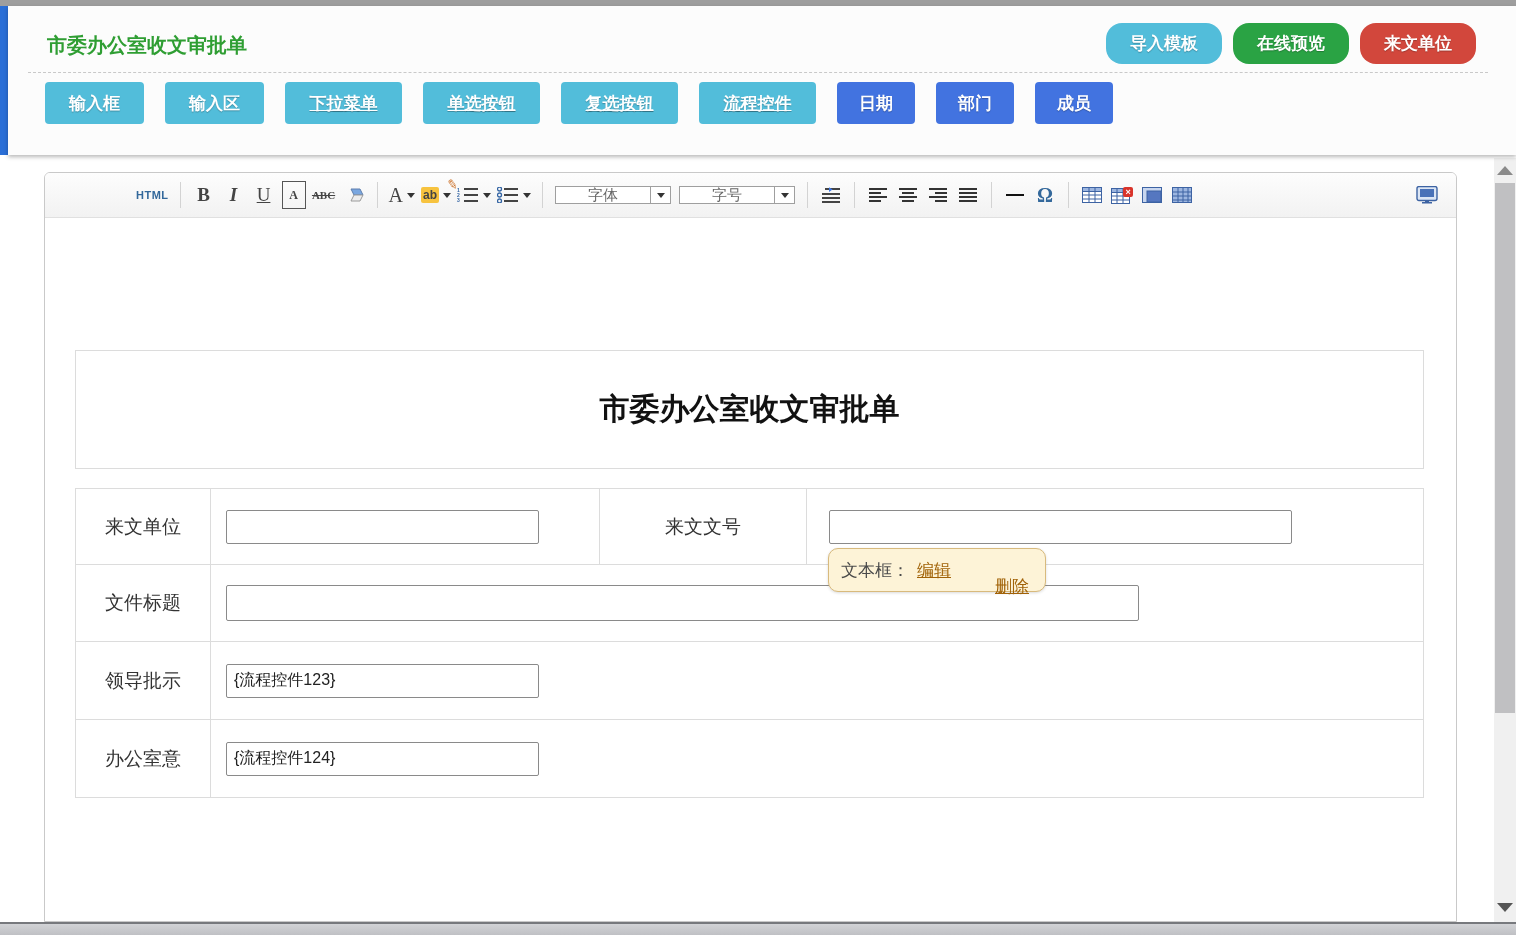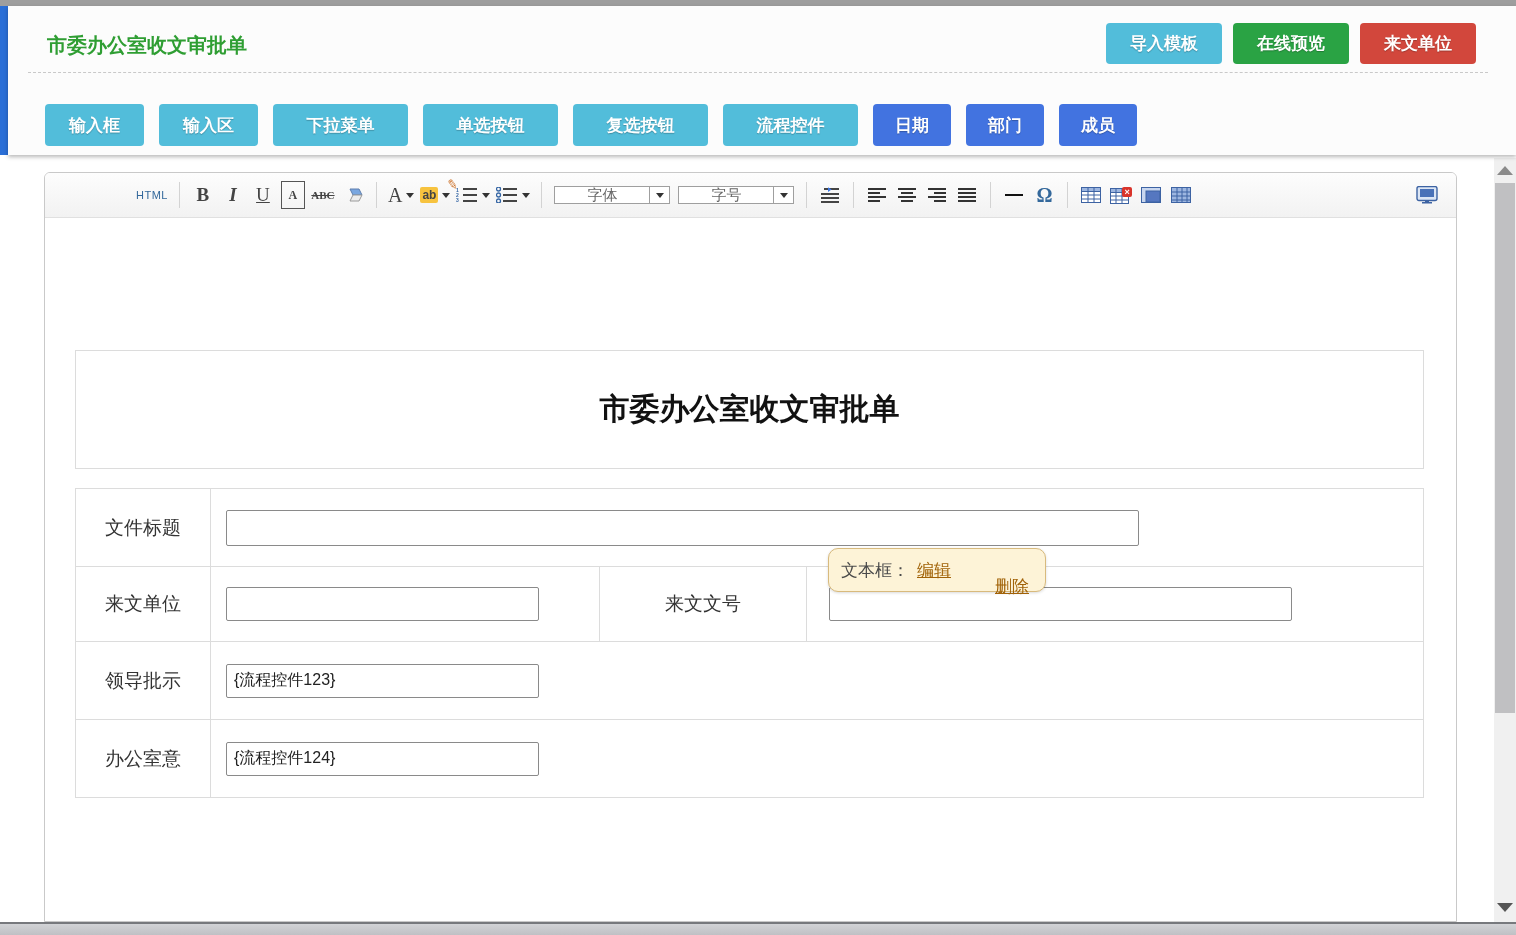--- a/index.html
+++ b/index.html
@@ -11,44 +11,44 @@
   .top-strip { position:absolute; left:0; top:0; width:1516px; height:6px; background:#9e9e9e; }
   .left-strip { position:absolute; left:0; top:6px; width:8px; height:149px; background:#2b6fd7; }
   .bottom-strip { position:absolute; left:0; bottom:0; width:1516px; height:13px;
     background:linear-gradient(#d2d3d6,#bfc0c4); border-top:2px solid #77797d; }
 
   
   .top-panel { position:absolute; left:8px; top:6px; right:0; height:149px; background:#fcfcfc;
     box-shadow:0 2px 4px rgba(0,0,0,.28); z-index:5; }
   .panel-title { position:absolute; left:39px; top:26px; font-size:20px; font-weight:bold; color:#2f9e33; }
   .top-actions { position:absolute; right:40px; top:17px; display:flex; gap:11px; }
-  .abtn { width:116px; height:41px; border:none; border-radius:4px; color:#fff; font-weight:bold;
+  .abtn { width:116px; height:41px; border:none; border-radius:16px; color:#fff; font-weight:bold;
     font-size:17px; font-family:inherit; cursor:pointer; text-shadow:0 1px 1px rgba(0,0,0,.25); }
   .abtn.import { background:#52bdda; }
   .abtn.preview { background:#2aa344; }
   .abtn.save { background:#d2473c; }
   .dotted { position:absolute; left:20px; right:28px; top:66px; border-top:1px dashed #c9c9c9; }
-  .controls { position:absolute; left:37px; top:98px; display:flex; gap:15px; }
+  .controls { position:absolute; left:37px; top:76px; display:flex; gap:21px; }
   .cbtn { height:42px; border:none; border-radius:4px; color:#fff; font-weight:bold; font-size:17px;
     font-family:inherit; cursor:pointer; text-shadow:0 1px 1px rgba(0,0,0,.25); }
   .cbtn.light { background:#52bdda; }
   .cbtn.dark { background:#4273e0; }
-  .w99{width:99px;} .w117{width:135px;} .w78{width:78px;}
+  .w99{width:99px;} .w117{width:117px;text-decoration:underline;} .w78{width:78px;}
 
   
   .main { position:absolute; left:0; top:155px; right:0; bottom:13px; background:#fff; }
   .editor { position:absolute; left:44px; top:17px; width:1413px; height:750px;
     border:1px solid #c9c9c9; border-radius:6px 6px 0 0; background:#fff; overflow:hidden; }
   .toolbar { height:45px; border-bottom:1px solid #e0e0e0;
     background:linear-gradient(#fdfdfd,#f2f2f2); display:flex; align-items:center;
     padding:0 14px 0 88px; }
   .ti { display:inline-flex; align-items:center; justify-content:center; height:28px; min-width:24px;
     margin:0 3px; color:#444; cursor:pointer; }
   .sep { width:1px; height:26px; background:#d3d3d3; margin:0 8px; }
-  .tb-html { font-size:11px; font-weight:normal; color:#33689b; letter-spacing:.5px; }
+  .tb-html { font-size:11px; font-weight:bold; color:#33689b; letter-spacing:.5px; }
   .tb-b { font-family:"Liberation Serif","DejaVu Serif",serif; font-weight:bold; font-size:19px; }
   .tb-i { font-family:"Liberation Serif","DejaVu Serif",serif; font-style:italic; font-size:19px; font-weight:bold;}
   .tb-u { font-family:"Liberation Serif","DejaVu Serif",serif; font-size:19px; text-decoration:underline; }
   .tb-box { font-size:12px; font-weight:bold; border:1px solid #555; padding:0 3px; line-height:15px;
     font-family:"Liberation Serif","DejaVu Serif",serif; }
   .tb-abc { font-size:11px; font-weight:bold; text-decoration:line-through;
     font-family:"Liberation Serif","DejaVu Serif",serif; }
   .tb-A { font-family:"Liberation Serif","DejaVu Serif",serif; font-size:20px; }
   .caret { display:inline-block; width:0; height:0; border-left:4px solid transparent;
     border-right:4px solid transparent; border-top:5px solid #333; margin-left:4px; }
@@ -284,34 +284,34 @@
         </svg>
       </span>
     </div>
 
     <div class="content">
       <div class="doc-title-box">
         <div class="doc-title">市委办公室收文审批单</div>
       </div>
 
       <div class="ftable">
+        <div class="frow" style="height:75px">
+          <div class="cell lab" style="width:134px">来文单位</div>
+          <div class="cell" style="width:389px">
+            <div class="tin" style="width:313px;height:34px"></div>
+          </div>
+          <div class="cell lab" style="width:207px">来文文号</div>
+          <div class="cell" style="width:617px">
+            <div class="tin" style="width:463px;height:34px;margin-left:22px"></div>
+          </div>
+        </div>
         <div class="frow" style="height:77px">
           <div class="cell lab" style="width:134px">文件标题</div>
           <div class="cell" style="width:1213px">
             <div class="tin" style="width:913px;height:36px"></div>
-          </div>
-        </div>
-        <div class="frow" style="height:75px">
-          <div class="cell lab" style="width:134px">来文单位</div>
-          <div class="cell" style="width:389px">
-            <div class="tin" style="width:313px;height:34px"></div>
-          </div>
-          <div class="cell lab" style="width:207px">来文文号</div>
-          <div class="cell" style="width:617px">
-            <div class="tin" style="width:463px;height:34px;margin-left:22px"></div>
           </div>
         </div>
         <div class="frow" style="height:78px">
           <div class="cell lab" style="width:134px">领导批示</div>
           <div class="cell" style="width:1213px">
             <div class="tin" style="width:313px;height:34px">{流程控件123}</div>
           </div>
         </div>
         <div class="frow" style="height:78px">
           <div class="cell lab" style="width:134px">办公室意</div>

